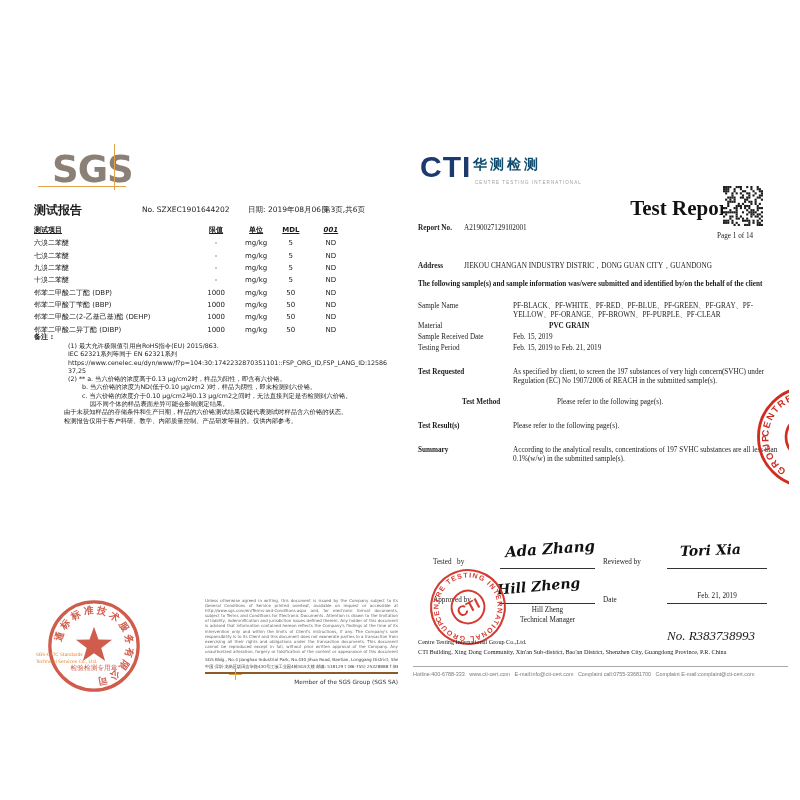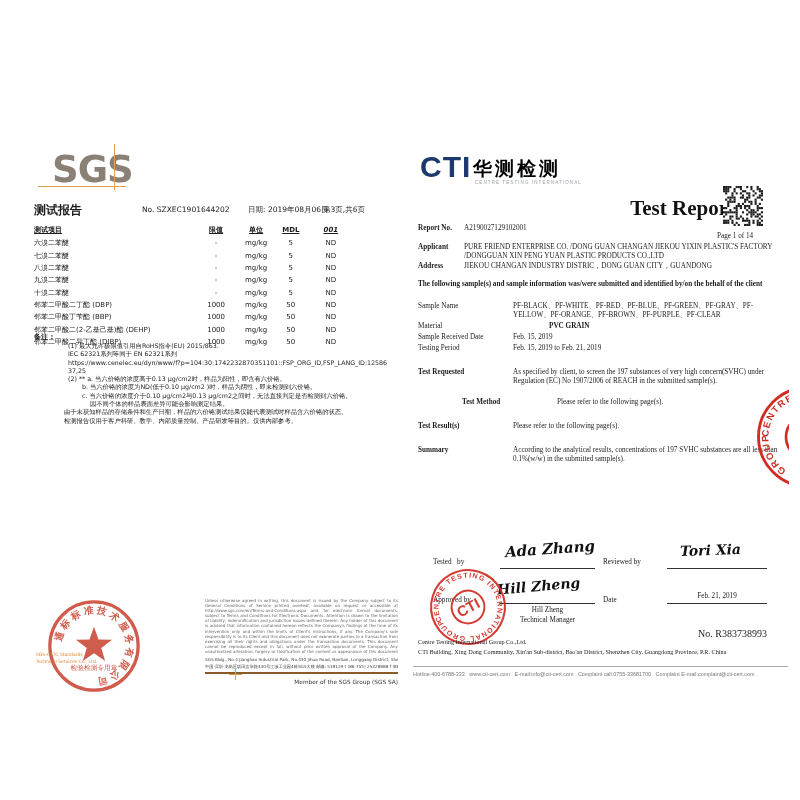--- a/index.html
+++ b/index.html
@@ -26,21 +26,21 @@
   .sgs-fineprint{font-size:4px;line-height:5.1px;color:#666;text-align:justify;}
   .sgs-addr{font-size:4.2px;color:#444;white-space:nowrap;overflow:hidden;}
   .sgs-orange{font-size:4.5px;color:#e0862f;white-space:nowrap;overflow:hidden;}
   .sgs-rule{height:1.5px;background:#8a5a28;}
   .sgs-member{font-size:5.8px;color:#333;}
 
   
   .cti-doc{left:405px;top:140px;width:395px;height:580px;font-family:"Liberation Serif",serif;}
   .cti-logo-cti{font-size:30px;font-weight:bold;color:#1d3a6e;letter-spacing:1px;
                 font-family:"Liberation Sans",sans-serif;line-height:30px;}
-  .cti-logo-cn{font-size:19px;font-weight:bold;color:#000000;letter-spacing:3px;}
+  .cti-logo-cn{font-size:14px;font-weight:bold;color:#0c4a6e;letter-spacing:3px;}
   .cti-logo-sub{font-size:4.5px;color:#9aa0a6;letter-spacing:1.1px;font-family:"Liberation Sans",sans-serif;}
   .cti-title{font-size:21px;font-weight:bold;color:#111;}
   .cti-small{font-size:7.2px;color:#222;}
   .cti-row{display:flex;justify-content:flex-end;}
   .cti-row .lbl{flex:0 0 46px;font-weight:bold;font-size:7.2px;}
   .cti-row .lblw{flex:0 0 95px;font-weight:bold;font-size:7.2px;}
   .cti-row .val{flex:1;font-size:7.2px;line-height:9.3px;}
   .cti-bold-par{font-size:7.2px;font-weight:bold;line-height:9.5px;}
   .sig-script{font-family:"DejaVu Serif",serif;font-style:italic;font-weight:bold;color:#111;}
   .sig-line{border-bottom:1px solid #333;}
@@ -78,27 +78,20 @@
       <tbody>
         <tr>
             <td>六溴二苯醚</td>
             <td class="c">-</td>
             <td class="c">mg/kg</td>
             <td class="c">5</td>
             <td class="c">ND</td>
           </tr>
         <tr>
             <td>七溴二苯醚</td>
-            <td class="c">-</td>
-            <td class="c">mg/kg</td>
-            <td class="c">5</td>
-            <td class="c">ND</td>
-          </tr>
-        <tr>
-            <td>八溴二苯醚</td>
             <td class="c">-</td>
             <td class="c">mg/kg</td>
             <td class="c">5</td>
             <td class="c">ND</td>
           </tr>
         <tr>
             <td>九溴二苯醚</td>
             <td class="c">-</td>
             <td class="c">mg/kg</td>
             <td class="c">5</td>
@@ -351,24 +344,20 @@
           <rect x="36" y="36" width="2" height="2" fill="#1c1c1c"></rect>
         </svg>
     </div>
     <div class="abs cti-small" style="left:312px;top:92px;">Page 1 of 14</div>
 
     <div class="abs cti-row" style="left:13px;top:84px;width:290px;">
       <span class="lbl">Report No.</span>
       <span class="val">A2190027129102001</span>
     </div>
 
-    <div class="abs cti-row" style="left:13px;top:103px;width:368px;">
-      <span class="lbl">Applicant</span>
-      <span class="val">PURE FRIEND ENTERPRISE CO. /DONG GUAN CHANGAN JIEKOU YIXIN PLASTIC'S FACTORY /DONGGUAN XIN PENG YUAN PLASTIC PRODUCTS CO.,LTD</span>
-    </div>
     <div class="abs cti-row" style="left:13px;top:122px;width:368px;">
       <span class="lbl">Address</span>
       <span class="val">JIEKOU CHANGAN INDUSTRY DISTRIC，DONG GUAN CITY，GUANDONG</span>
     </div>
 
     <div class="abs cti-bold-par" style="left:13px;top:140px;width:366px;">The following sample(s) and sample information was/were submitted and identified by/on the behalf of the client</div>
 
     <div class="abs cti-row" style="left:13px;top:162px;width:368px;">
       <span class="lblw" style="font-weight:normal;">Sample Name</span>
       <span class="val">PF-BLACK、PF-WHITE、PF-RED、PF-BLUE、PF-GREEN、PF-GRAY、PF-YELLOW、PF-ORANGE、PF-BROWN、PF-PURPLE、PF-CLEAR</span>
@@ -426,21 +415,21 @@
     <div class="abs" style="left:28px;top:456px;font-size:7.2px;">Approved by</div>
     <div class="abs sig-script" style="left:92px;top:438px;font-size:14px;transform:rotate(-5deg);">Hill Zheng</div>
     <div class="abs sig-line" style="left:95px;top:463px;width:95px;"></div>
     <div class="abs" style="left:95px;top:466px;width:95px;text-align:center;font-size:7.2px;">Hill Zheng</div>
     <div class="abs" style="left:95px;top:476px;width:95px;text-align:center;font-size:7.2px;">Technical Manager</div>
 
     <div class="abs" style="left:198px;top:456px;font-size:7.2px;">Date</div>
     <div class="abs" style="left:262px;top:452px;width:100px;text-align:center;font-size:7.2px;">Feb. 21, 2019</div>
     <div class="abs sig-line" style="left:262px;top:463px;width:100px;"></div>
 
-    <div class="abs" style="left:262px;top:488px;width:100px;text-align:right;font-size:10px;">No. R383738993</div>
+    <div class="abs" style="left:262px;top:488px;width:100px;text-align:left;font-size:13px;font-style:italic;">No. R383738993</div>
 
     <div class="abs" style="left:22px;top:426px;width:82px;height:82px;transform:rotate(-28deg);opacity:.92;">
       <svg width="82" height="82" viewBox="0 0 100 100">
         <circle cx="50" cy="50" r="45" fill="none" stroke="#d02c22" stroke-width="2.6"></circle>
         <path id="ctiArc2" d="M 50,50 m -36,0 a 36,36 0 1,1 72,0 a 36,36 0 1,1 -72,0" fill="none"></path>
         <text font-size="8.6" fill="#d02c22" font-weight="bold" letter-spacing="1.4" font-family="Liberation Sans,sans-serif">
           <textPath href="#ctiArc2">CENTRE TESTING INTERNATIONAL GROUP CO.,LTD ★</textPath>
         </text>
         <circle cx="50" cy="50" r="20" fill="none" stroke="#d02c22" stroke-width="2.4"></circle>
         <text x="50" y="57" text-anchor="middle" font-size="18" font-weight="bold" fill="#d02c22" font-family="Liberation Sans,sans-serif">CTI</text>

